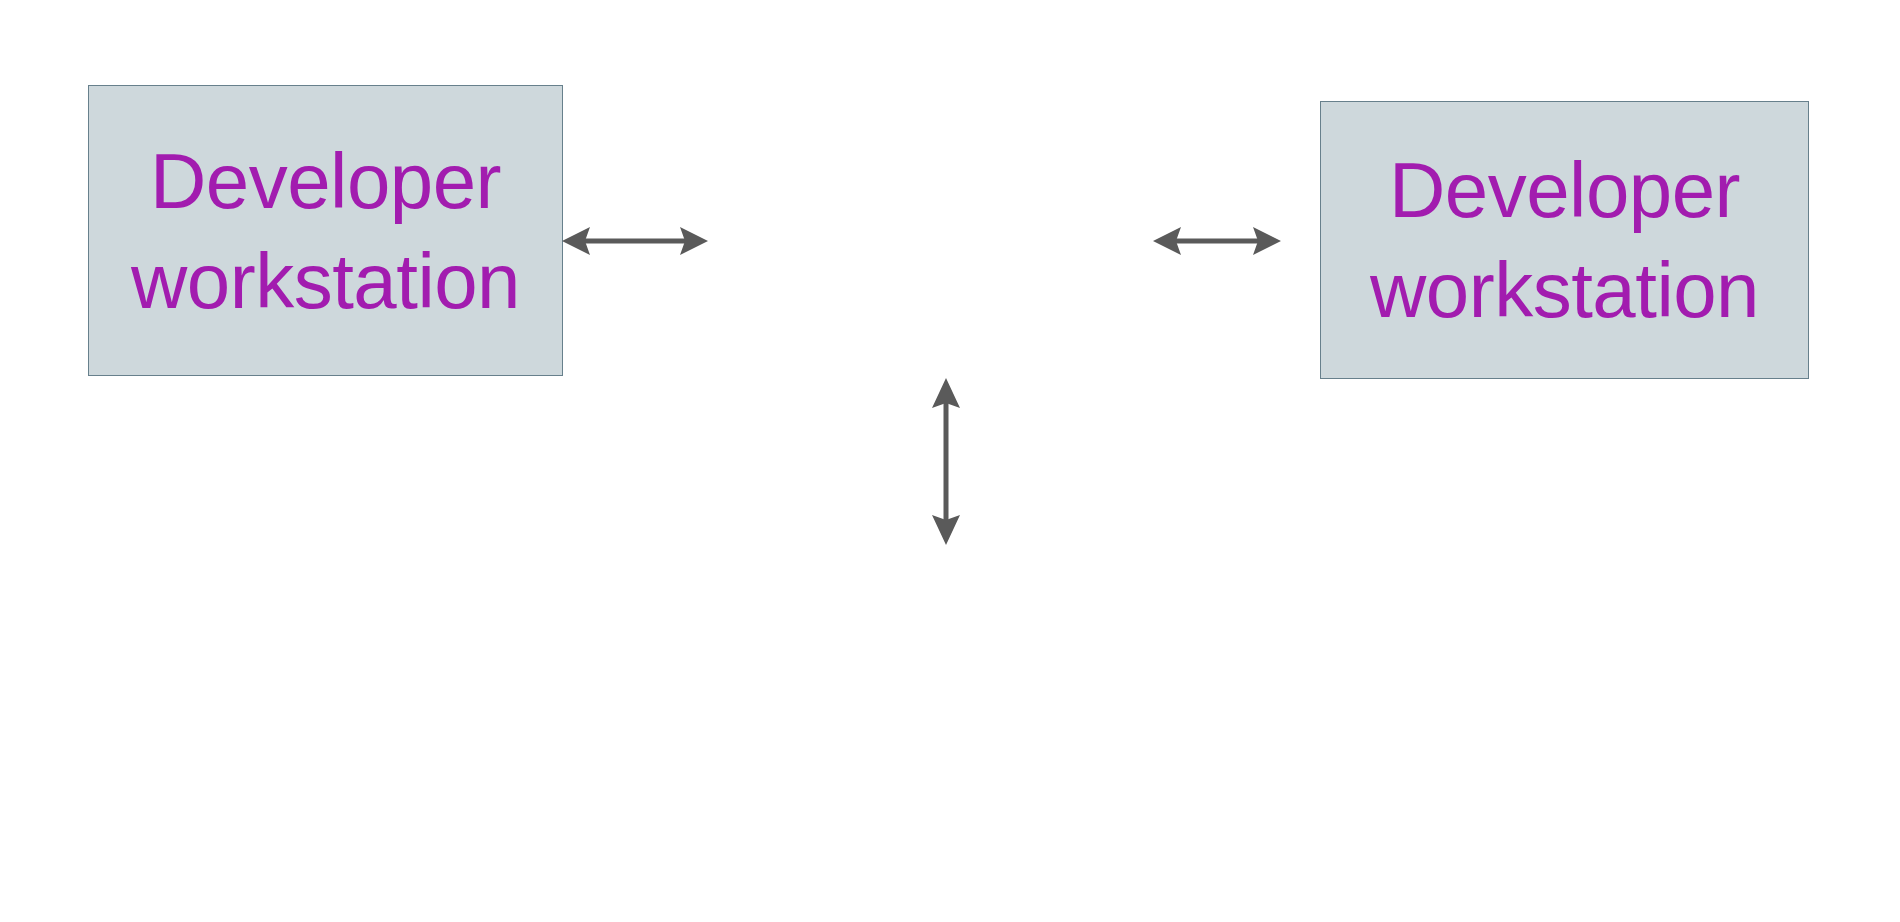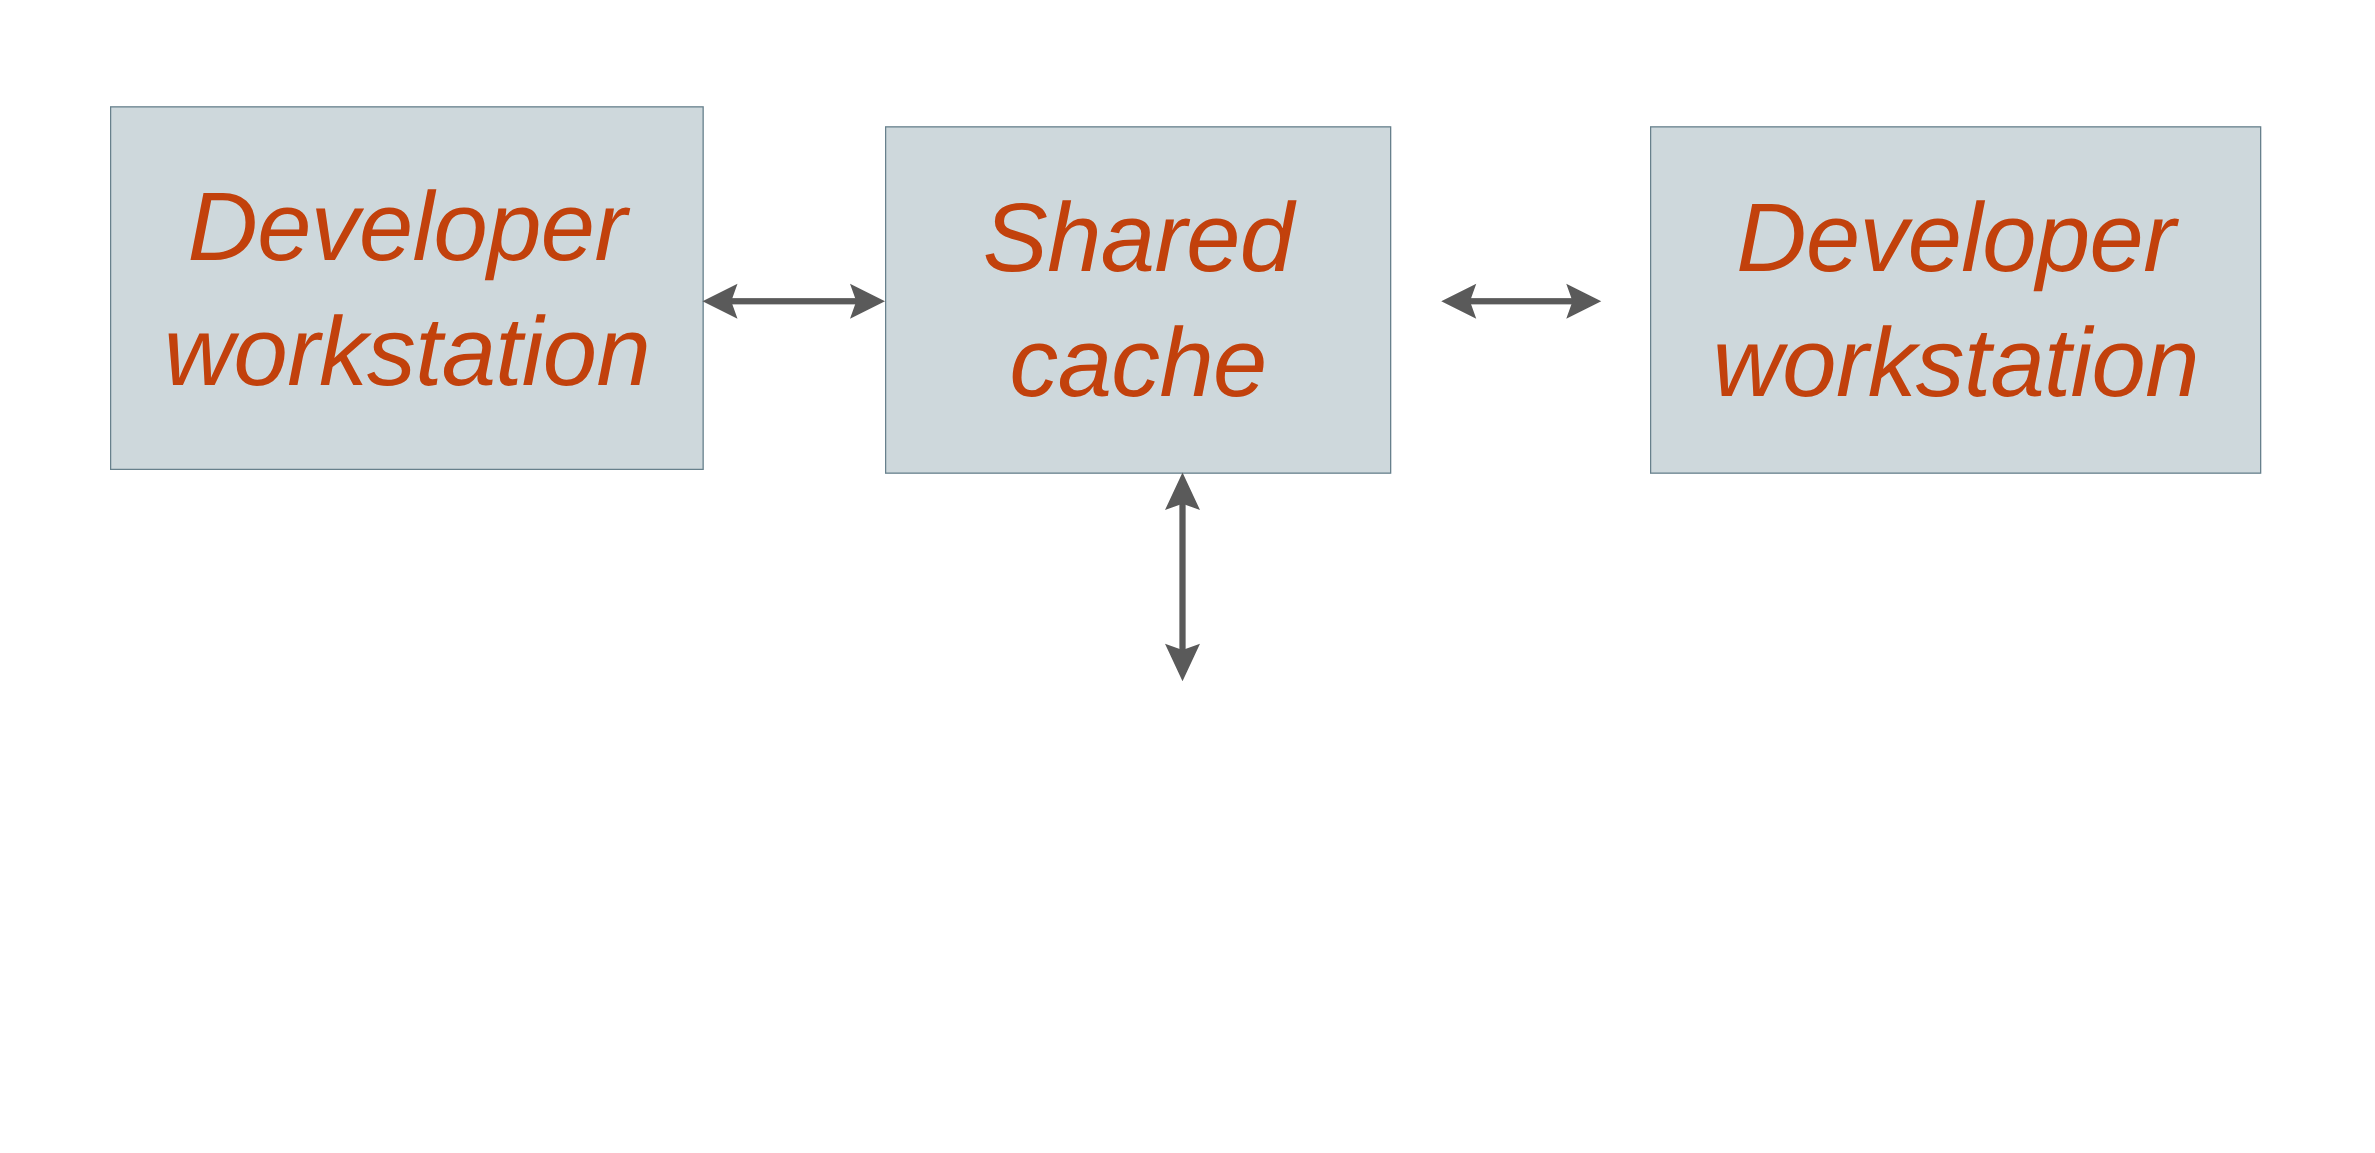--- a/index.html
+++ b/index.html
@@ -25,26 +25,25 @@
     border: 1.6px solid #67808c;
     display: flex;
     align-items: center;
     justify-content: center;
     text-align: center;
   }
   .node-label {
     font-family: "Liberation Sans", sans-serif;
     font-size: 78px;
     line-height: 100px;
-    color: #c2410c;
+    color: #a21caf;
     font-weight: 400;
     letter-spacing: -0.5px;
     white-space: pre-line;
     padding: 0 8px;
-    font-style: italic;
   }
   
   #node-dev-left   { left: 88px;  top: 85px;  width: 475px; height: 291px; }
   #node-shared     { left: 708px; top: 101px; width: 405px; height: 278px; }
   #node-dev-right  { left: 1320px;top: 101px; width: 489px; height: 278px; }
   #node-ci         { left: 708px; top: 545px; width: 405px; height: 274px; }
 
   .edge {
     position: absolute;
     overflow: visible;
@@ -58,24 +57,20 @@
 </head>
 <body>
 
 <div id="canvas">
 
   <div class="node" id="node-dev-left">
     <span class="node-label">Developer
 workstation</span>
   </div>
 
-  <div class="node" id="node-shared">
-    <span class="node-label">Shared
-cache</span>
-  </div>
 
   <div class="node" id="node-dev-right">
     <span class="node-label">Developer
 workstation</span>
   </div>
 
 
   <div class="edge" id="edge-left-shared">
     <svg width="150" height="62" viewBox="0 0 150 62" xmlns="http://www.w3.org/2000/svg">
       <g fill="#5a5a5a" stroke="none">

